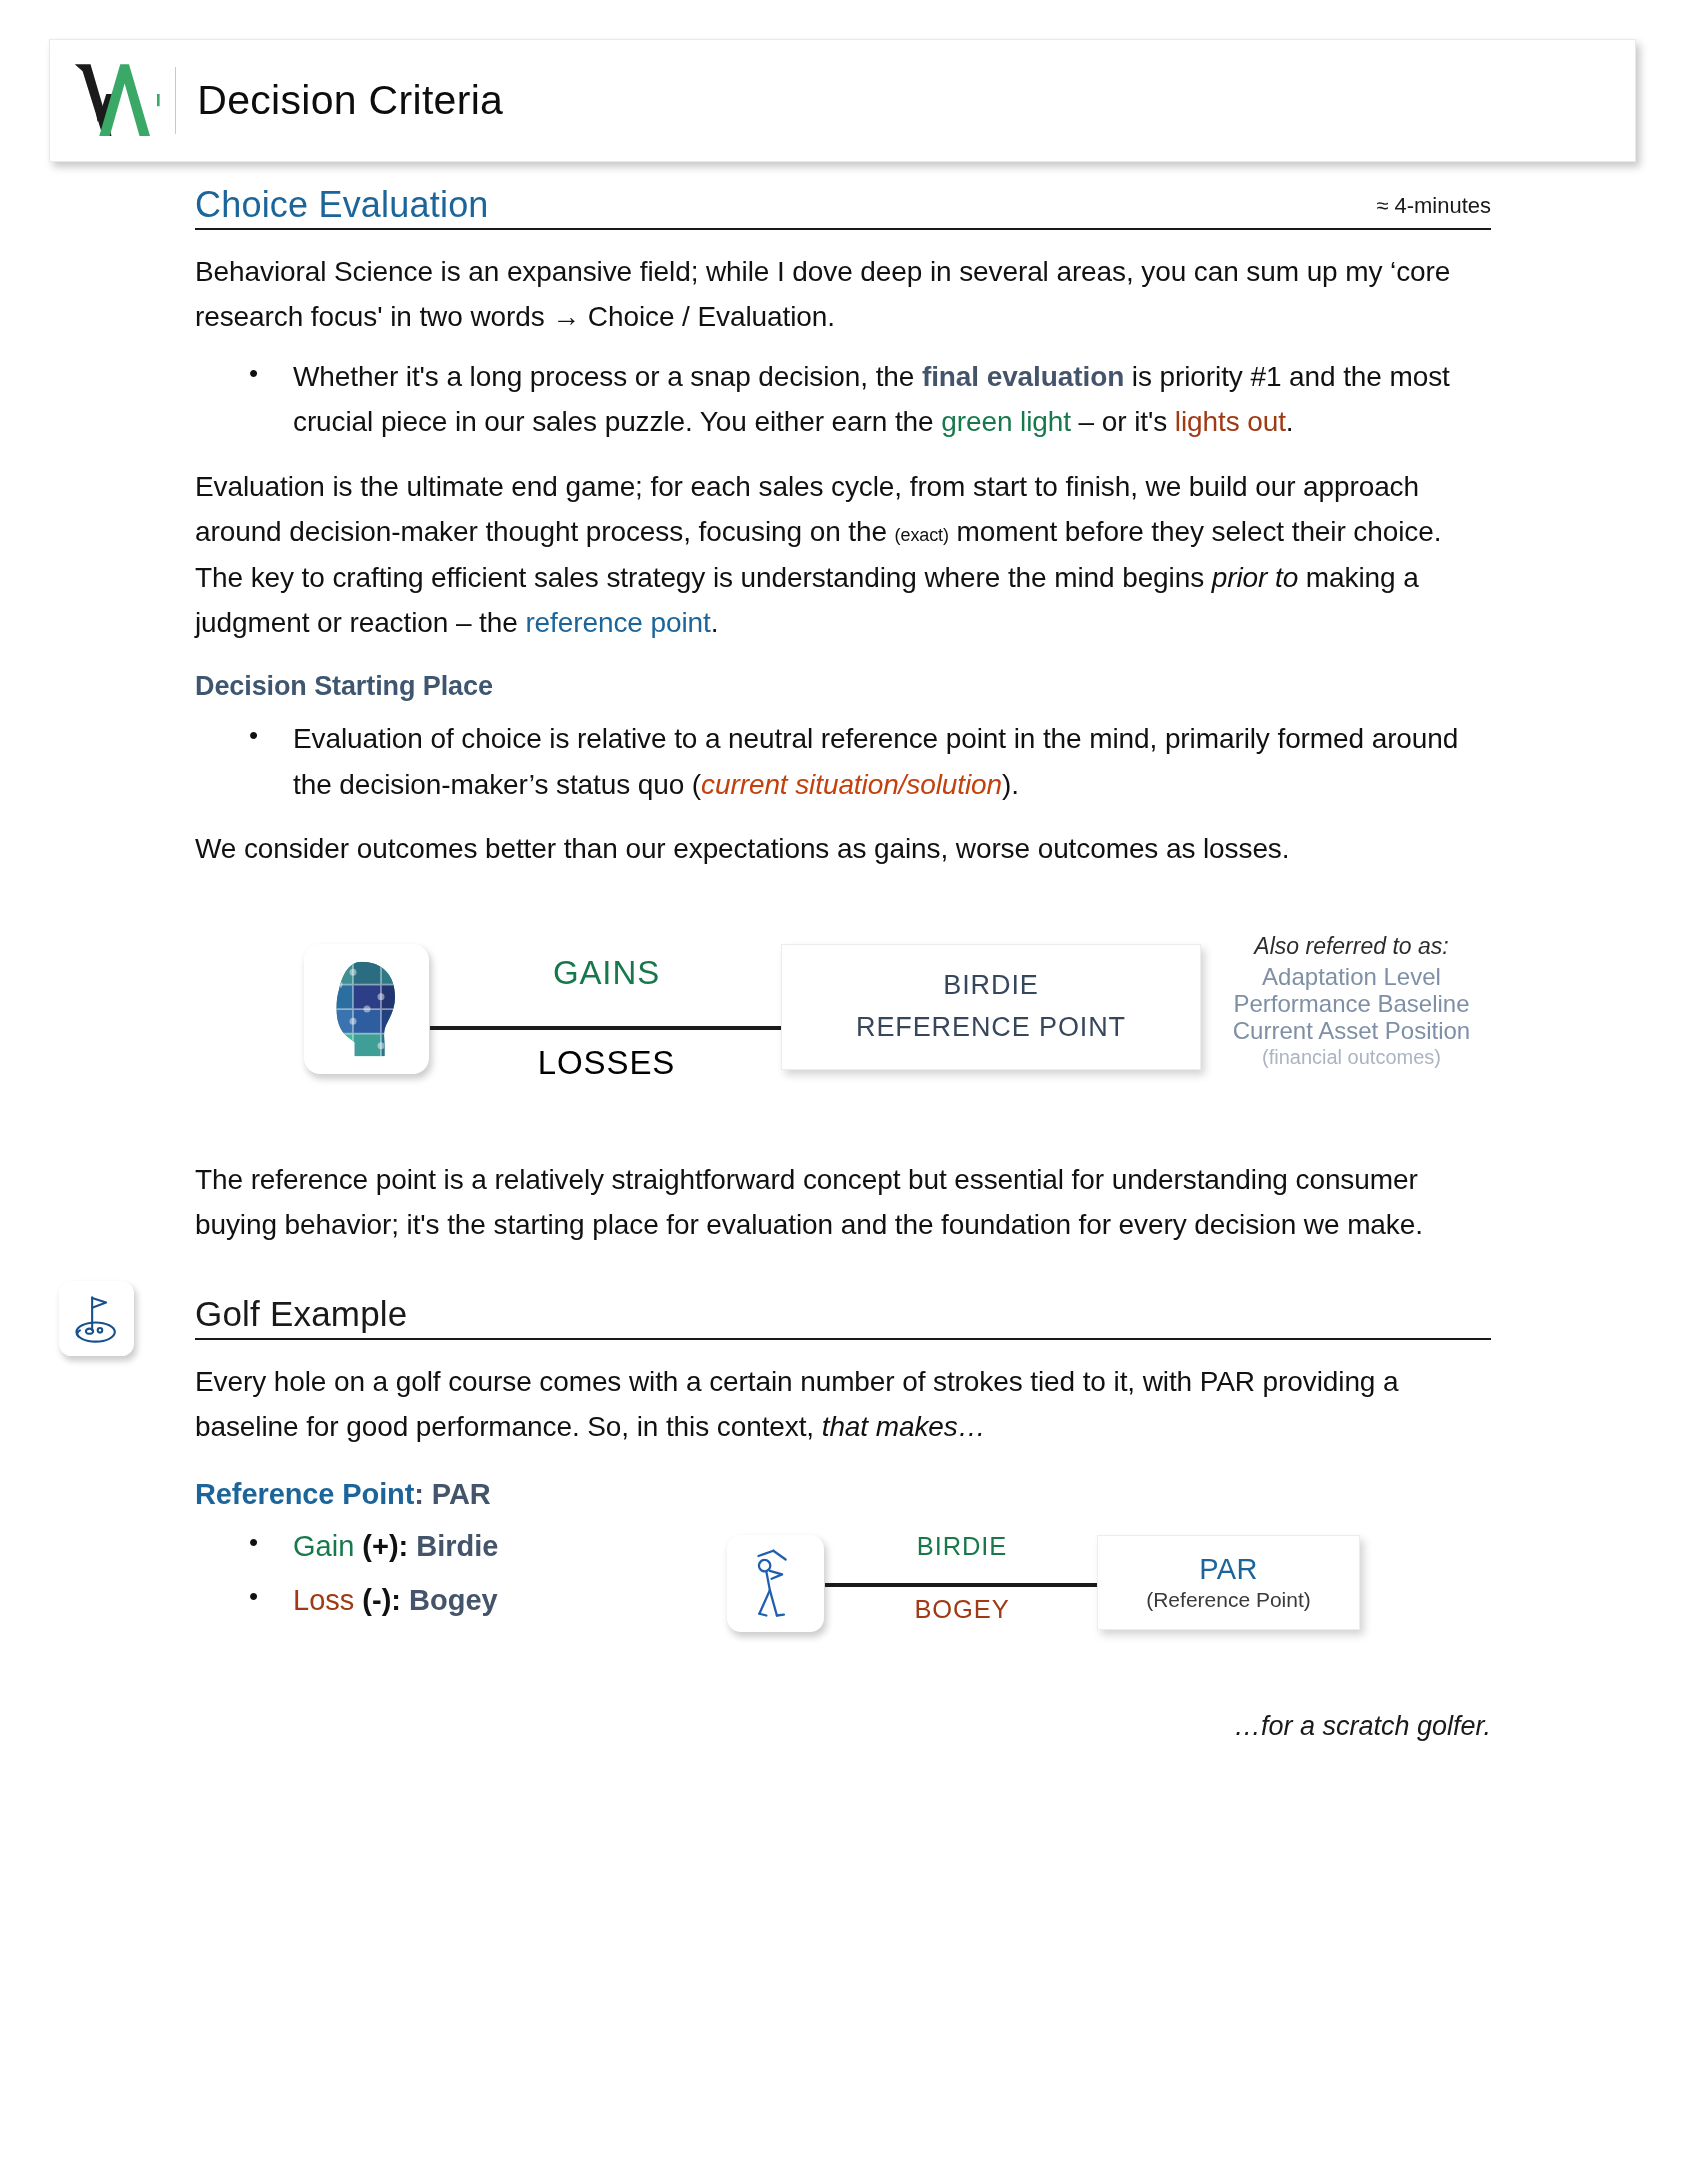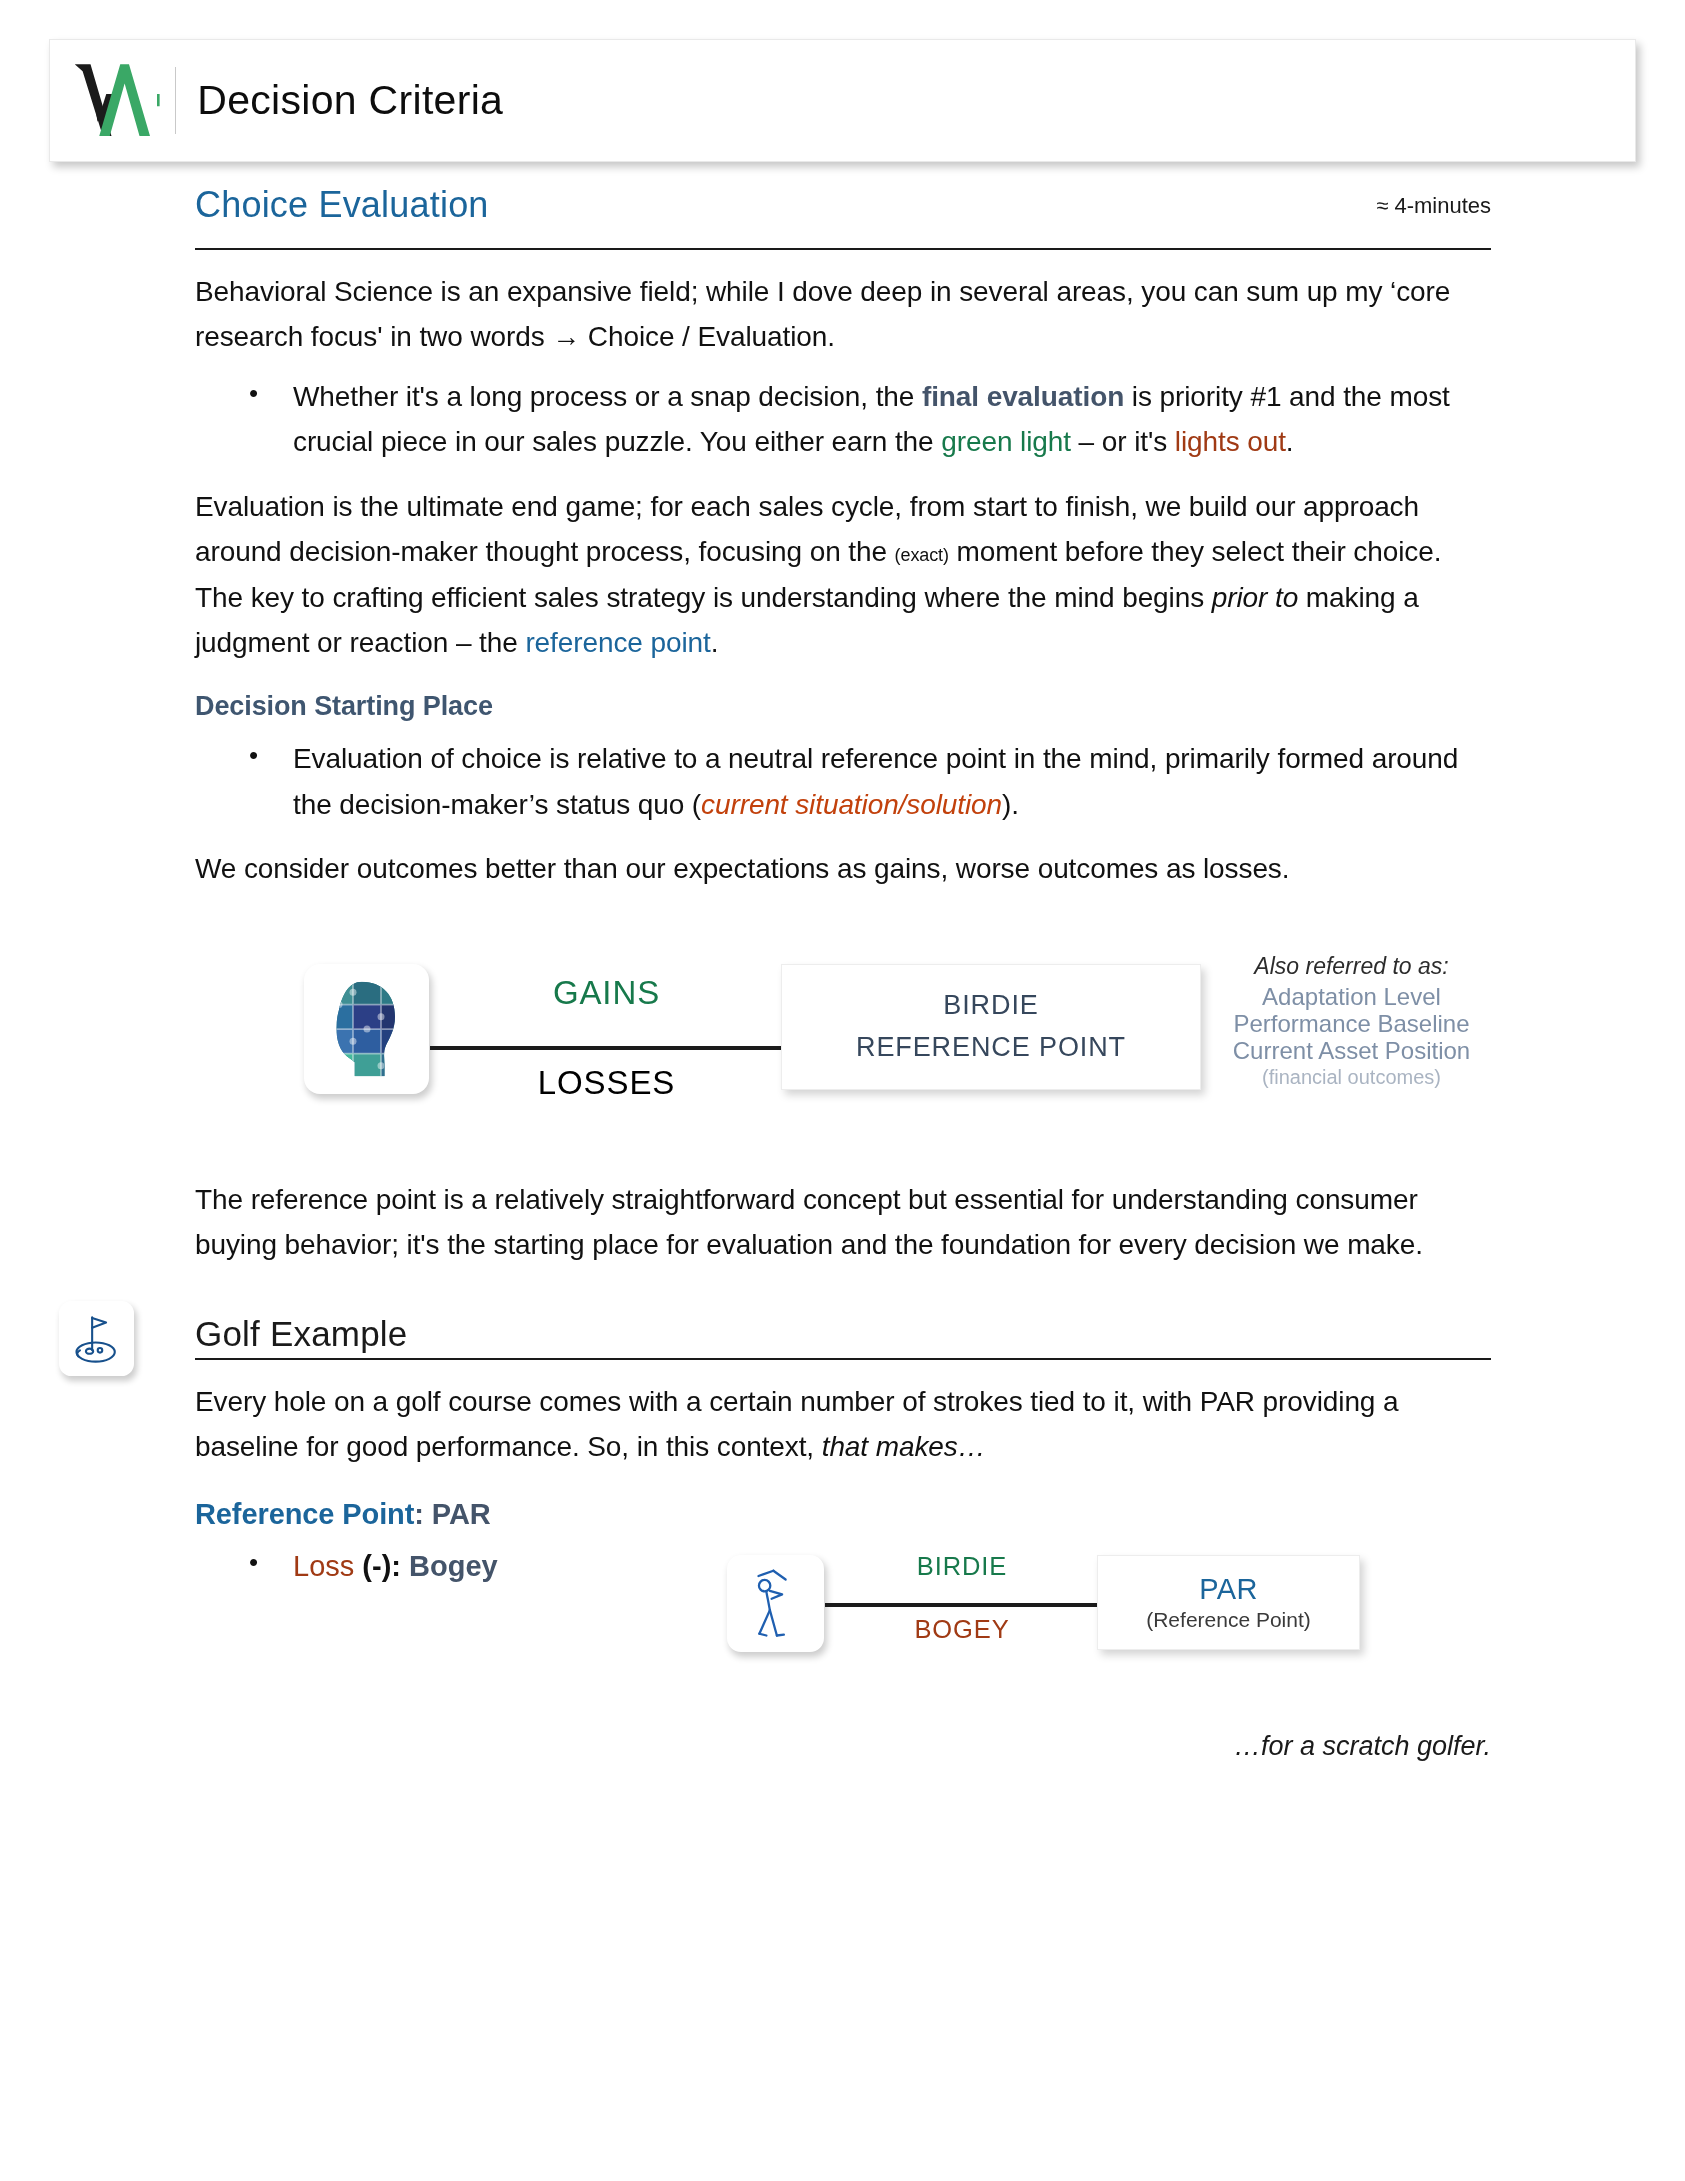--- a/index.html
+++ b/index.html
@@ -64,21 +64,21 @@
     position: relative;
   }
 
   
   .sec-head {
     position: relative;
     display: flex;
     align-items: flex-end;
     justify-content: space-between;
     border-bottom: 2.6px solid #1a1a1a;
-    padding-bottom: 24px;
+    padding-bottom: 4px;
     gap: 48px;
   }
   .sec-title {
     font-size: 36px;
     color: #1b659b;
     font-weight: 400;
     letter-spacing: 0.2px;
     line-height: 1.05;
   }
   .sec-meta {
@@ -454,20 +454,24 @@
       <span>Every hole on a golf course comes with a certain number of strokes tied to it, with PAR providing a baseline for good performance. So, in this context, </span><span class="ital">that makes…</span>
     </p>
 
     <div style="position:relative;">
       <div class="refpoint-head">
         <span class="lbl">Reference Point</span><span class="val">: </span><span class="val">PAR</span>
       </div>
 
       <ul class="bul2">
         <li>
+          <span class="c-green" style="font-weight:normal">Gain</span>
+          <span class="paren">(+): </span><span>Birdie</span>
+        </li>
+        <li>
           <span class="c-rust" style="font-weight:normal">Loss</span>
           <span class="paren">(-): </span><span>Bogey</span>
         </li>
       </ul>
 
       <div class="diagram-2">
         <div class="golfer-card">
           <svg width="58" height="70" viewBox="0 0 66 80" aria-hidden="true">
             <g fill="none" stroke="#1f5fb0" stroke-width="2.6" stroke-linecap="round" stroke-linejoin="round">
               <circle cx="20" cy="19" r="6.5"></circle>

